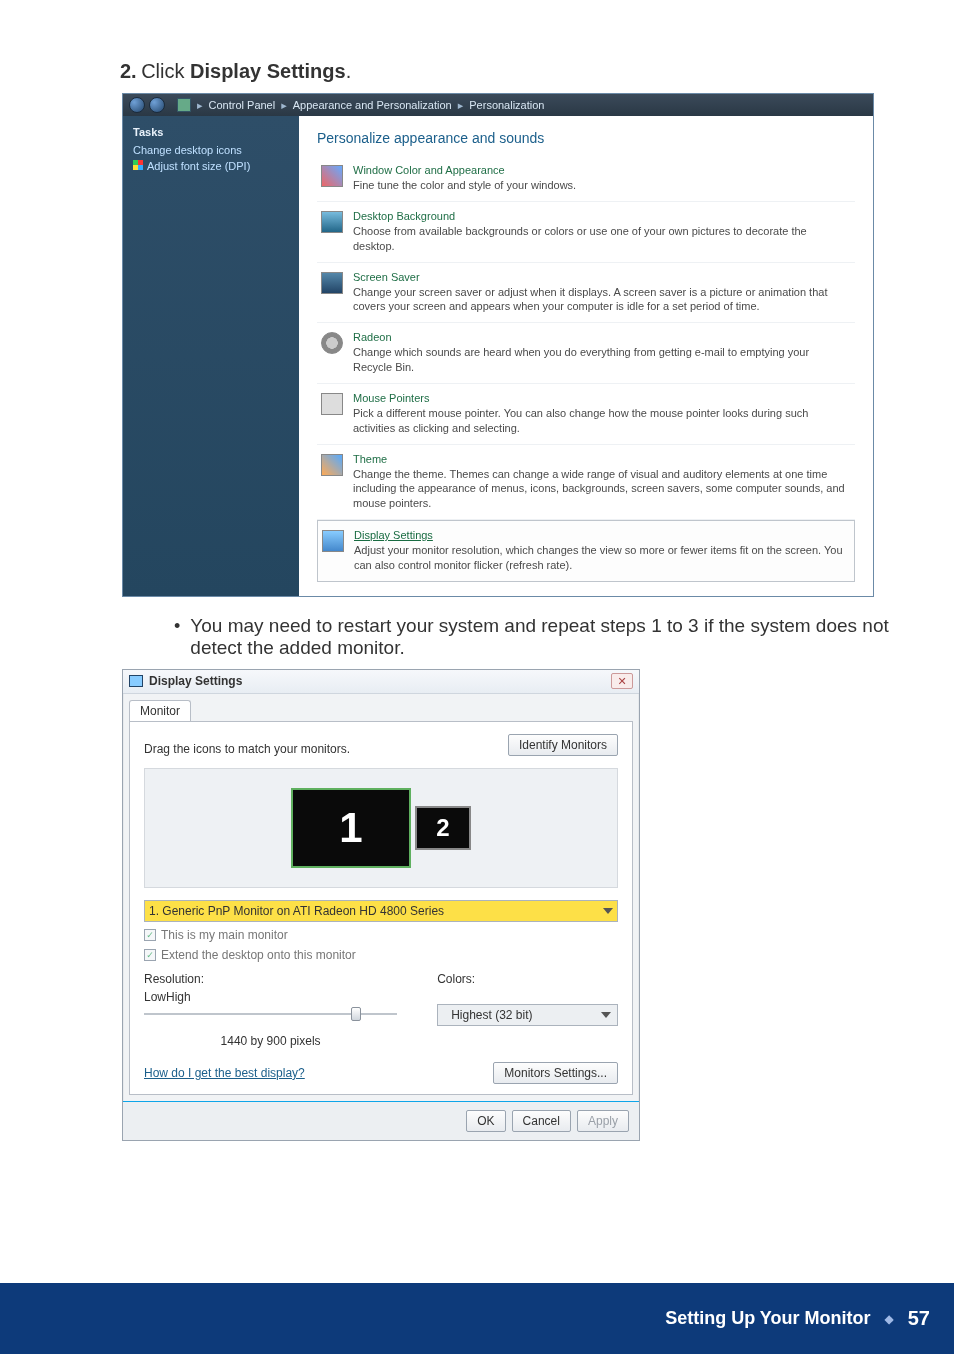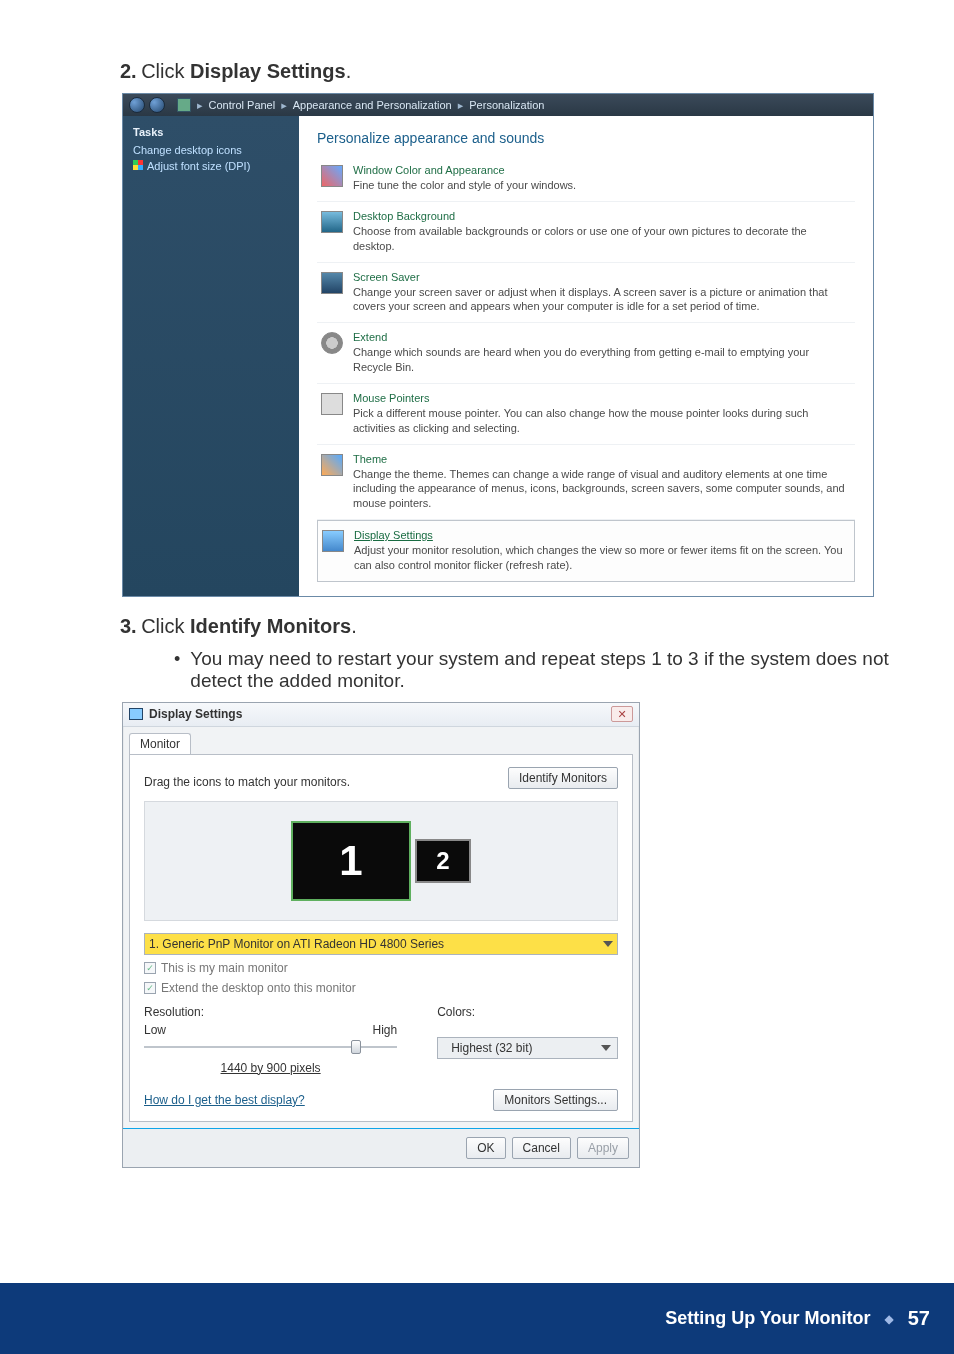--- a/index.html
+++ b/index.html
@@ -134,21 +134,21 @@
     width:0; height:0; border-left:5px solid transparent; border-right:5px solid transparent; border-top:6px solid #555;
   }
   .ds-check-row { margin: 6px 0 2px 0; color:#777; display:flex; align-items:center; gap:5px; }
   .ds-check { width:12px; height:12px; border:1px solid #9aa4b0; background:#f5f7f9; display:inline-flex; align-items:center; justify-content:center; font-size:9px; color:#6b8; }
   .ds-rescolor { display:flex; gap:40px; margin-top:10px; }
   .ds-col { flex:1; }
   .ds-slider { margin-top:4px; }
   .slider-track { position:relative; height:20px; }
   .slider-line { position:absolute; top:9px; left:0; right:0; height:2px; background:#bfc5cc; }
   .slider-thumb { position:absolute; top:3px; right:36px; width:10px; height:14px; background:linear-gradient(#fff,#d0d6dd); border:1px solid #8a929c; border-radius:2px;}
-  .ds-reslabel { text-align:center; margin-top:4px;text-decoration:underline; }
+  .ds-reslabel { text-align:center; margin-top:10px; }
   .ds-colorsel {
     border:1px solid #abb3bd; padding:3px 6px; background:#eceff2;
     display:flex; justify-content:space-between; align-items:center;
   }
   .ds-linkrow { display:flex; justify-content:space-between; align-items:center; margin-top:14px; }
   .ds-link { color:#1b5f8b; text-decoration:underline; cursor:pointer; }
   .ds-footer { display:flex; justify-content:flex-end; gap:6px; padding: 8px 10px; background:#eceff2; border-top:1px solid #0ea5e9; }
   .ds-footer .ds-btn.disabled { color:#9aa0a8; }
 
   
@@ -215,21 +215,21 @@
         <div class="cp-item">
           <div class="cp-item-icon ss"></div>
           <div class="cp-item-body">
             <div class="cp-link">Screen Saver</div>
             <div class="cp-desc">Change your screen saver or adjust when it displays. A screen saver is a picture or animation that covers your screen and appears when your computer is idle for a set period of time.</div>
           </div>
         </div>
         <div class="cp-item">
           <div class="cp-item-icon snd"></div>
           <div class="cp-item-body">
-            <div class="cp-link">Extend</div>
+            <div class="cp-link">Radeon</div>
             <div class="cp-desc">Change which sounds are heard when you do everything from getting e-mail to emptying your Recycle Bin.</div>
           </div>
         </div>
         <div class="cp-item">
           <div class="cp-item-icon mp"></div>
           <div class="cp-item-body">
             <div class="cp-link">Mouse Pointers</div>
             <div class="cp-desc">Pick a different mouse pointer. You can also change how the mouse pointer looks during such activities as clicking and selecting.</div>
           </div>
         </div>
@@ -245,26 +245,20 @@
           <div class="cp-item-body">
             <div class="cp-link underline">Display Settings</div>
             <div class="cp-desc">Adjust your monitor resolution, which changes the view so more or fewer items fit on the screen. You can also control monitor flicker (refresh rate).</div>
           </div>
         </div>
 
       </div>
     </div>
   </div>
 
-  <p class="step">
-    <span class="step-num">3.</span>
-    <span class="step-text">
-      <span>Click </span><span class="bold">Identify Monitors</span><span>.</span>
-    </span>
-  </p>
   <div class="sub-bullet">
     <span class="dot">•</span>
     <span>You may need to restart your system and repeat steps 1 to 3 if the system does not detect the added monitor.</span>
   </div>
 
   <div class="ds-window">
     <div class="ds-titlebar">
       <span class="left">
         <span class="ds-mon-icon"></span>
         <span>Display Settings</span>
@@ -293,21 +287,21 @@
       </div>
       <div class="ds-check-row">
         <span class="ds-check">✓</span>
         <span>Extend the desktop onto this monitor</span>
       </div>
 
       <div class="ds-rescolor">
         <div class="ds-col" style="flex:1.4">
           <div>Resolution:</div>
           <div class="ds-slider">
-            <div style="display:flex; justify-content:space-between;">
+            <div style="display:flex; justify-content:flex-start;">
               <span>Low</span>
               <span>High</span>
             </div>
             <div class="slider-track">
               <div class="slider-line"></div>
               <div class="slider-thumb"></div>
             </div>
             <div class="ds-reslabel">1440 by 900 pixels</div>
           </div>
         </div>

